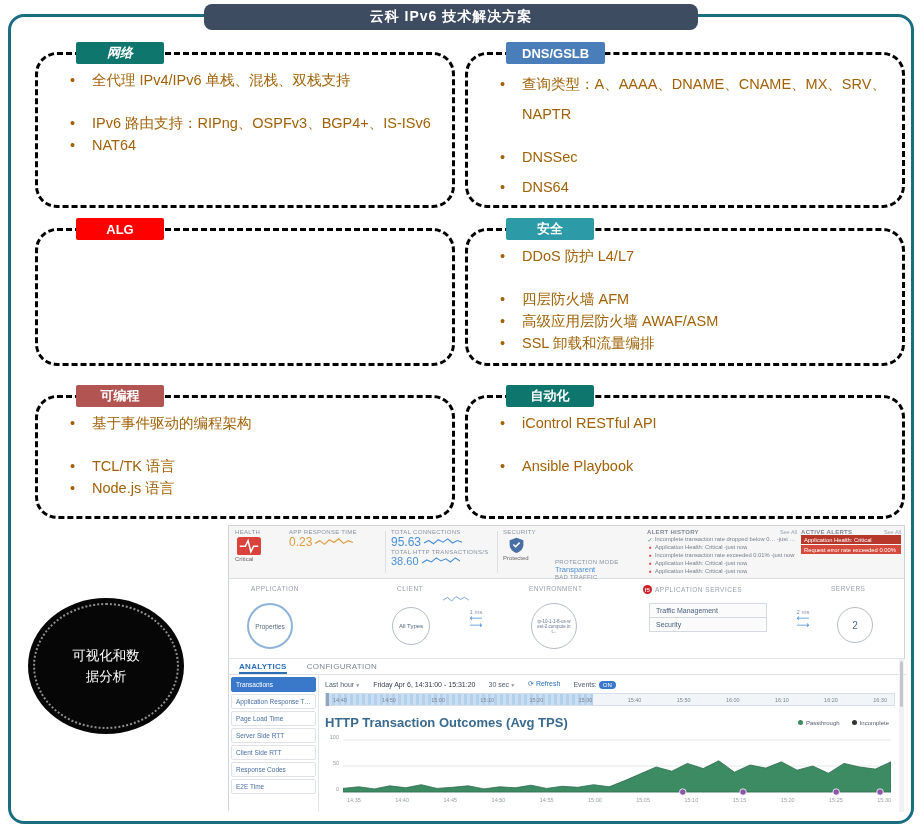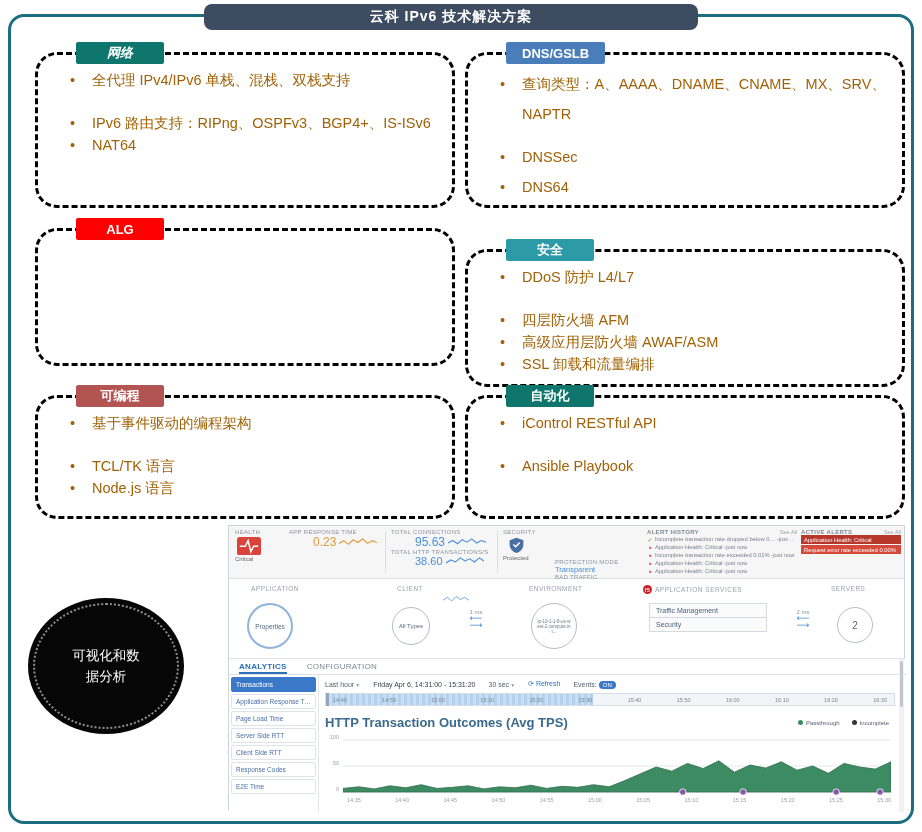--- a/index.html
+++ b/index.html
@@ -10,21 +10,21 @@
 
   .title-banner { position:absolute; left:204px; top:4px; width:494px; height:26px;
                   background:#3e4c61; border-radius:8px; color:#fff; font-weight:bold;
                   font-size:14px; letter-spacing:1px; display:flex; align-items:center;
                   justify-content:center; z-index:5; }
 
   .dashed-box { position:absolute; border:3px dashed #000; border-radius:22px; background:#fff; }
   .box-0 { left:35px;  top:52px;  width:420px; height:156px; }
   .box-1 { left:465px; top:52px;  width:440px; height:156px; }
   .box-2 { left:35px;  top:228px; width:420px; height:138px; }
-  .box-3 { left:465px; top:228px; width:440px; height:138px;margin-top:21px; }
+  .box-3 { left:465px; top:228px; width:440px; height:138px; }
   .box-4 { left:35px;  top:395px; width:420px; height:124px; }
   .box-5 { left:465px; top:395px; width:440px; height:124px; }
 
   .chip { position:absolute; top:-13px; left:38px; height:22px; min-width:88px;
           padding:0 16px; color:#fff; font-size:13px; font-weight:bold;
           display:flex; align-items:center; justify-content:center; border-radius:2px; }
 
   .bullets { list-style:none; margin:14px 14px 0 28px; }
   .bullets li { position:relative; padding-left:26px; font-size:14.5px; line-height:22px; color:#a16207; }
   .bullets li::before { content:"•"; position:absolute; left:4px; }
@@ -53,21 +53,21 @@
   .b-health { left:6px;  width:52px; text-align:left; }
   .b-art    { left:60px; width:92px; }
   .b-conn   { left:162px; width:102px; }
   .b-sec    { left:274px; width:46px; }
   .b-prot   { left:326px; width:86px;margin-top:30px; }
   .b-ah     { left:418px; width:150px; }
   .b-aa     { left:572px; width:100px; }
   .vsep { position:absolute; top:5px; bottom:5px; width:1px; background:#dcdfe3; }
   .s1 { left:156px; } .s2 { left:268px; }
   .kpi-valrow { display:flex; align-items:center; gap:3px; }
-  .kpi-val { font-size:12px; color:#4a90d9;margin-left:24px; }
+  .kpi-val { font-size:12px; color:#4a90d9; }
   .kpi-val.orange { color:#e09a3e; }
   .kpi-val.small { font-size:11px; }
   .spark { display:inline-block; width:38px; height:11px; color:#4a90d9; }
   .spark.orange { color:#e09a3e; }
   .spark svg { width:100%; height:100%; display:block; }
   .kpi-status { font-size:6px; color:#666; }
   .health-icon { width:24px; height:18px; margin:2px 0 1px 2px; }
   .shield-icon { width:15px; height:17px; margin:2px 0 1px 6px; }
   .pair-val { font-size:7.5px; color:#4a90d9; }
   .pair-val.warn { color:#e09a3e; }

